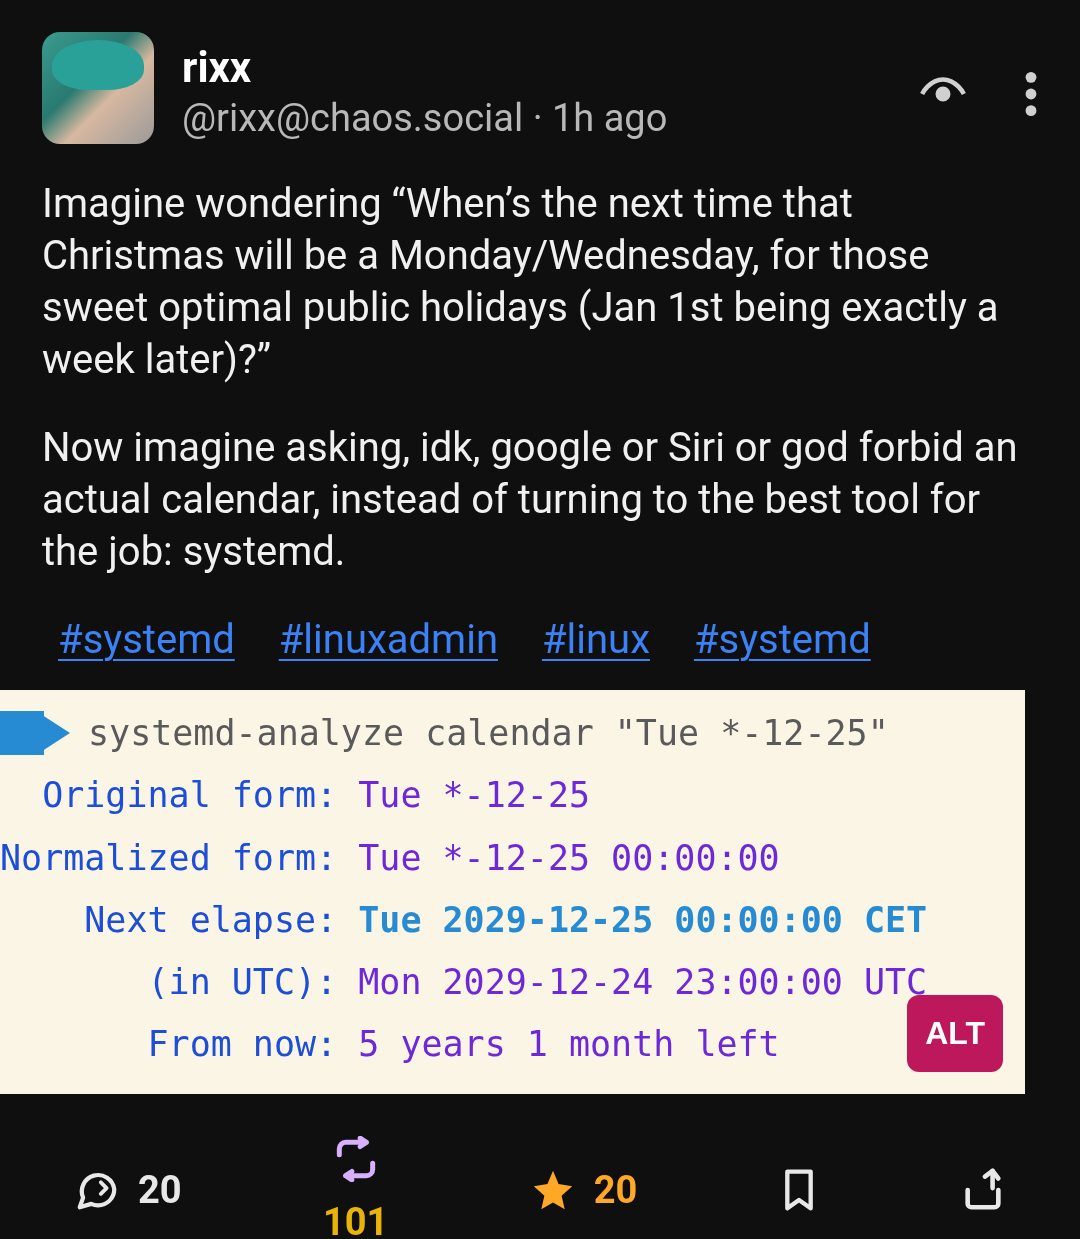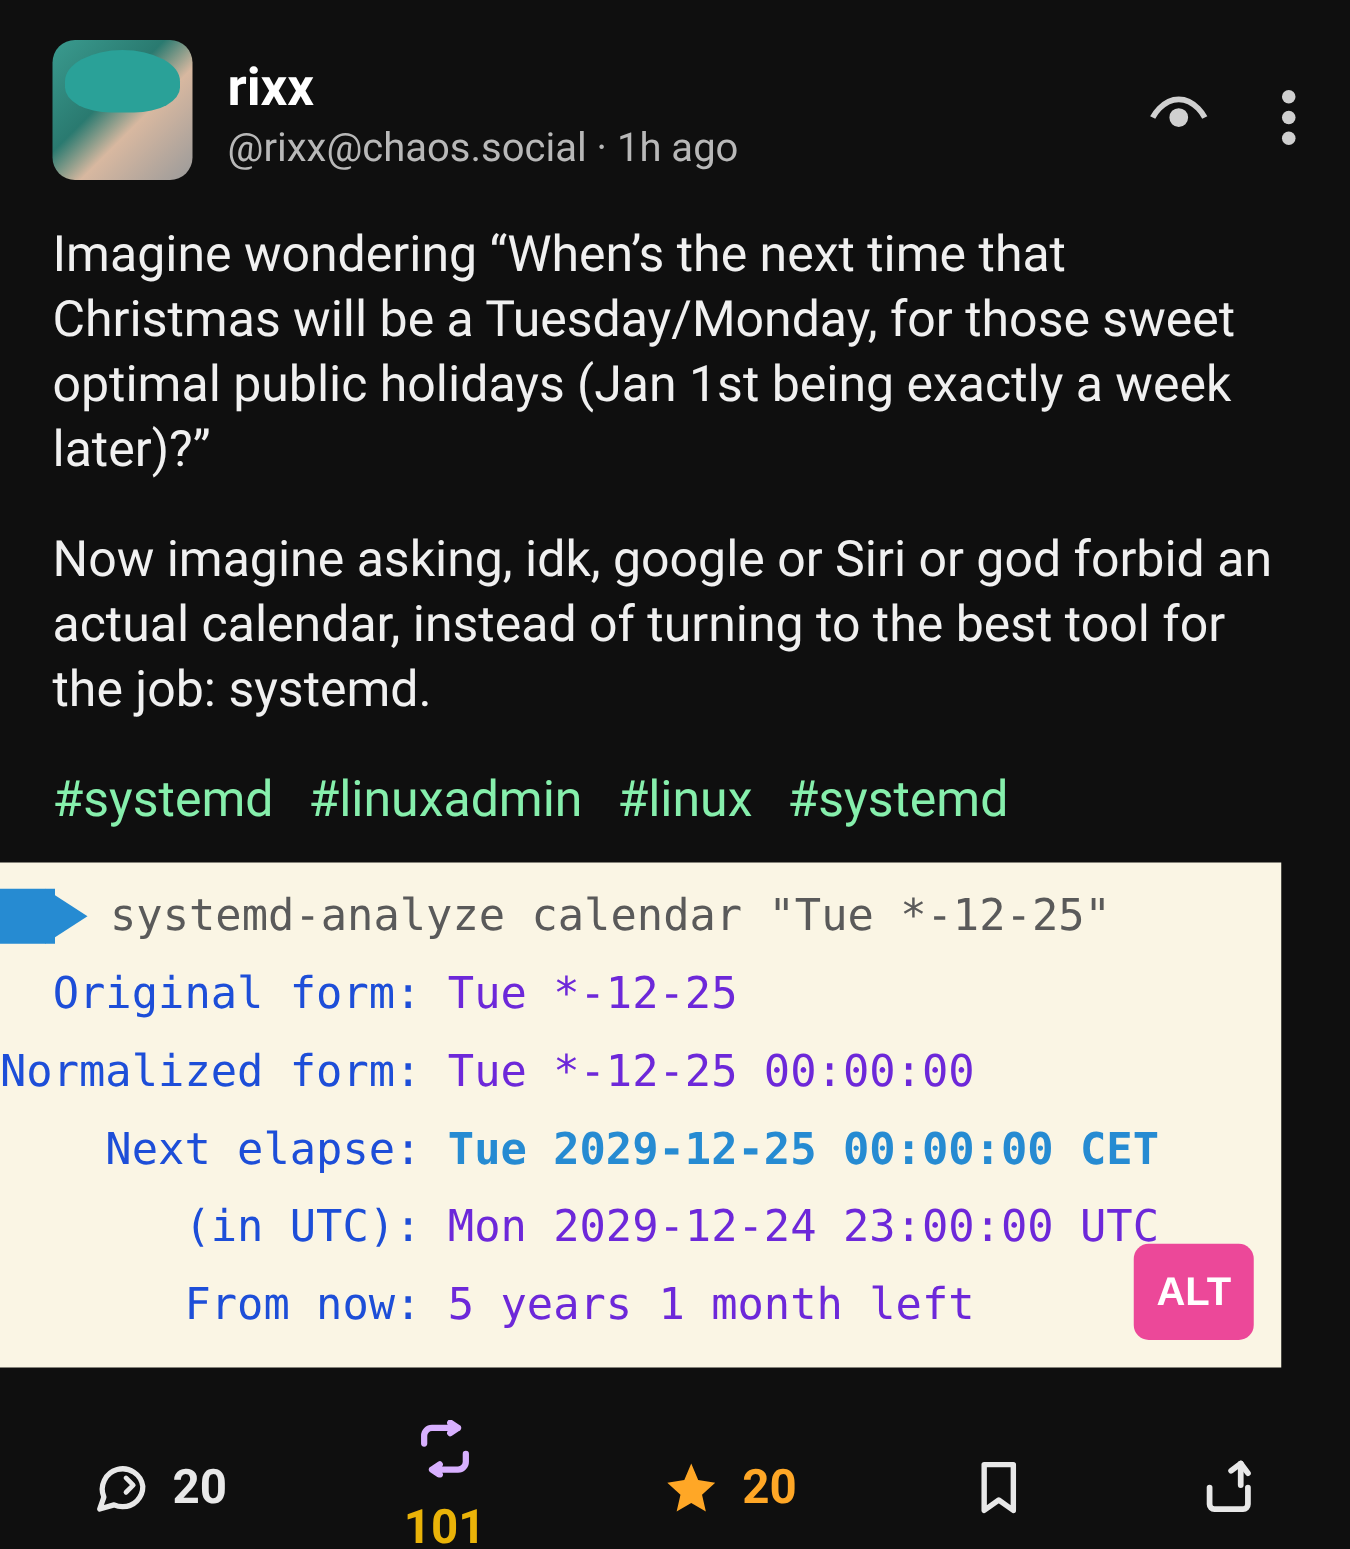--- a/index.html
+++ b/index.html
@@ -39,21 +39,21 @@
   .name-block {
     flex: 1;
     padding-top: 6px;
   }
   .display-name {
     font-size: 42px;
     font-weight: 700;
     color: #fff;
   }
   .handle-line {
-    font-size: 32px;
+    font-size: 38px;
     color: #b8b8b8;
     margin-top: 4px;
   }
   .header-actions {
     display: flex;
     align-items: center;
     gap: 56px;
     padding-top: 12px;
     color: #d0d0d0;
   }
@@ -63,24 +63,26 @@
     line-height: 1.3;
     color: #f0f0f0;
   }
   .content p { margin-bottom: 36px; }
   .hashtags {
     color: #d8b0ff;
     font-size: 40px;
     line-height: 1.3;
   }
   .hashtags a {
-    color: #86efac;
+    color: #3b82f6;
+    text-decoration: underline;
     text-decoration-thickness: 2px;
     text-underline-offset: 6px;
     margin-right: 18px;
+    margin-left: 16px;
   }
   .embed {
     margin-top: 24px;
     position: relative;
     background: #faf5e4;
     color: #4a4a4a;
     font-family: "DejaVu Sans Mono", Menlo, Consolas, monospace;
     font-size: 35px;
     line-height: 1.78;
     padding: 12px 0 18px 0;
@@ -107,21 +109,21 @@
   }
   .embed .cmd { color: #5a5a5a; }
   .embed .row { white-space: pre; }
   .embed .label { color: #1d4ed8; }
   .embed .highlight { color: #268bd2; font-weight: 700; }
   .embed .value { color: #6d28d9; }
   .alt-badge {
     position: absolute;
     right: 22px;
     bottom: 22px;
-    background: #ec4899;
+    background: #be185d;
     color: #fff;
     font-family: -apple-system, sans-serif;
     font-size: 32px;
     font-weight: 700;
     padding: 10px 18px;
     border-radius: 12px;
   }
   .action-bar {
     display: flex;
     align-items: center;
@@ -166,21 +168,21 @@
         <svg width="14" height="50" viewBox="0 0 6 24" fill="#d0d0d0">
           <circle cx="3" cy="4" r="2.6"></circle>
             <circle cx="3" cy="12" r="2.6"></circle>
             <circle cx="3" cy="20" r="2.6"></circle>
         </svg>
       </span>
     </div>
   </div>
 
   <div class="content">
-    <p>Imagine wondering “When’s the next time that Christmas will be a Tuesday/Monday, for those sweet optimal public holidays (Jan 1st being exactly a week later)?”</p>
+    <p>Imagine wondering “When’s the next time that Christmas will be a Monday/Wednesday, for those sweet optimal public holidays (Jan 1st being exactly a week later)?”</p>
     <p>Now imagine asking, idk, google or Siri or god forbid an actual calendar, instead of turning to the best tool for the job: systemd.</p>
     <div class="hashtags">
       <a>#systemd</a>
       <a>#linuxadmin</a>
       <a>#linux</a>
       <a>#systemd</a>
     </div>
   </div>
 
   <div class="embed">

